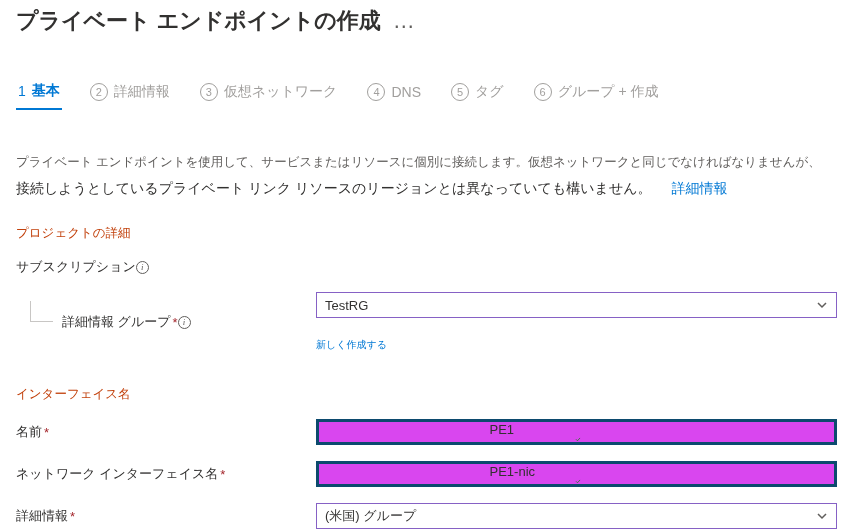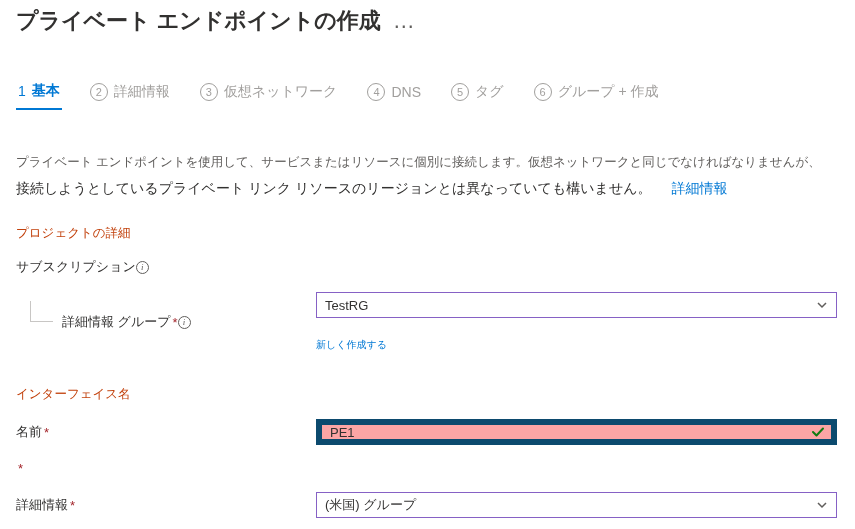--- a/index.html
+++ b/index.html
@@ -68,25 +68,26 @@
     background: #fff;
     display: flex; align-items: center; justify-content: space-between;
     padding: 0 8px;
     font-size: 13px; color: #323130;
     cursor: pointer;
   }
   .select-box.accent { border-color: #8661c5; gap: 17px; }
 
   .text-input-box {
     width: 100%; height: 26px;
-    border: 6px solid #0c4a6e;
-    background: #fca5a5;
+    border: 3px solid #0c4a6e;
+    background: #d946ef;
     display: flex; align-items: center; justify-content: space-between;
     padding: 0 6px 0 8px;
     font-size: 13px;
+    flex-direction: column;
   }
   .text-input-box input {
     border: none; outline: none; flex:1; font-size:13px; font-family:inherit; color:#323130; background:transparent;
   }
 
   .sub-link { font-size: 10px; color:#0078d4; margin-top:20px; display:inline-block; cursor:pointer; }
 
   svg.chev-svg { width:12px; height:12px; }
   svg.chev-svg path { stroke:#605e5c; stroke-width:1.5; fill:none; }
   svg.check-svg { width:14px; height:14px; }
@@ -175,21 +176,30 @@
         <input type="text" value="PE1" style="">
         <svg class="check-svg" viewBox="0 0 14 14">
             <path d="M2 7 L5.5 10.5 L12 3.5"></path>
           </svg>
       </div>
     </div>
   </div>
 
   <div class="form-row">
     <div class="form-label-col">
-      <span class="req">*</span>
+      <span>ネットワーク インターフェイス名</span>
+      <span class="req">*</span>
+    </div>
+    <div class="control-col">
+      <div class="text-input-box">
+        <input type="text" value="PE1-nic" style="">
+        <svg class="check-svg" viewBox="0 0 14 14">
+            <path d="M2 7 L5.5 10.5 L12 3.5"></path>
+          </svg>
+      </div>
     </div>
   </div>
 
   <div class="form-row">
     <div class="form-label-col">
       <span>詳細情報</span>
       <span class="req">*</span>
     </div>
     <div class="control-col">
       <div class="select-box accent">

